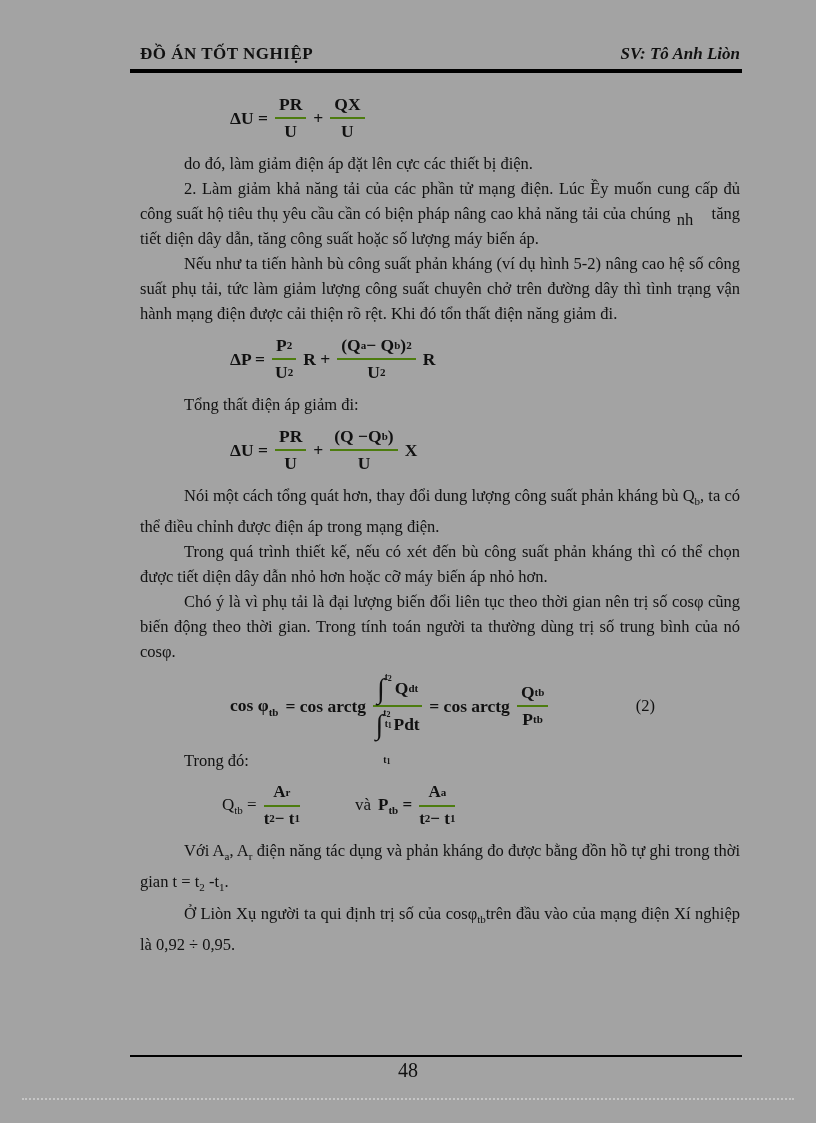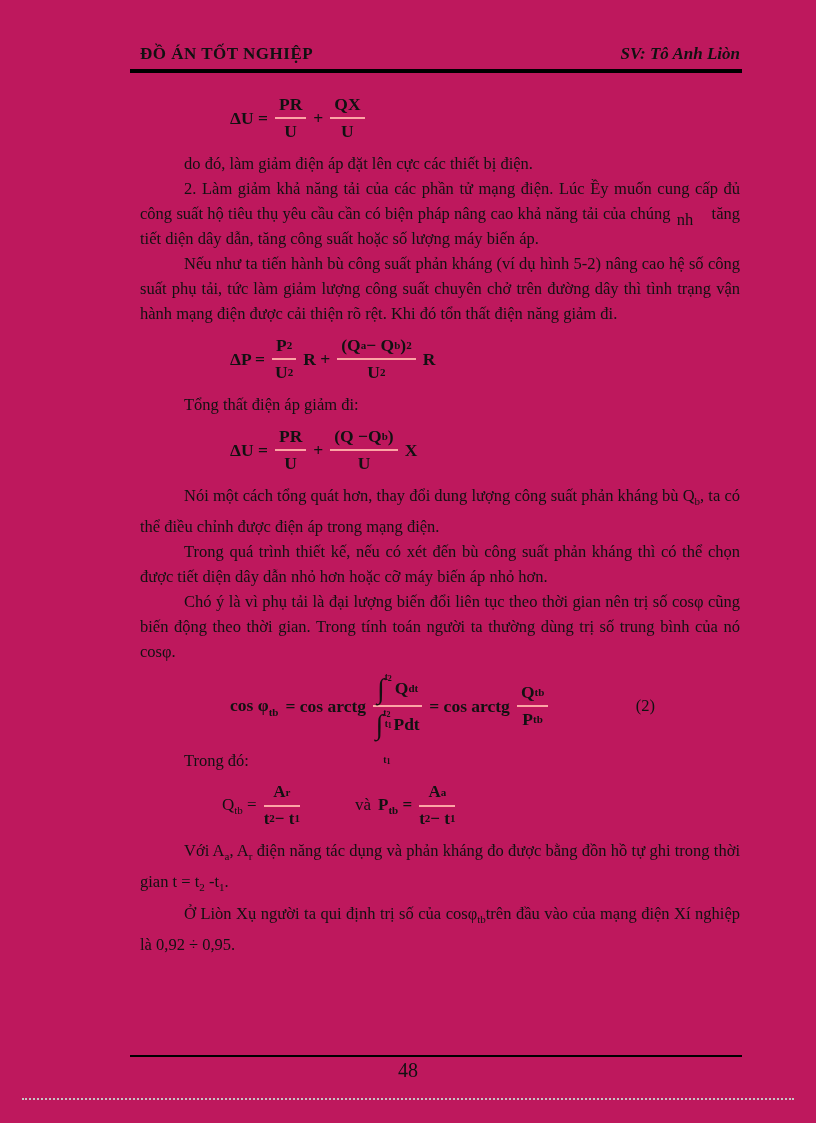--- a/index.html
+++ b/index.html
@@ -1,32 +1,32 @@
 <!DOCTYPE html>
 <html><head>
 <meta charset="utf-8">
 <style>
   * { box-sizing: border-box; }
   html, body { margin: 0; padding: 0; background: #ffffff; }
   .page {
-    width: 816px; height: 1123px; background: #be185d; margin: 0 auto; position: relative;
+    width: 816px; height: 1123px; background: #a3a3a3; margin: 0 auto; position: relative;
     font-family: "Liberation Serif", serif; color: #111; overflow: hidden;
   }
   .header { padding: 44px 76px 0 140px; display: flex; justify-content: space-between; align-items: baseline; font-size: 17px; font-weight: bold; }
   .header .title { letter-spacing: 0.5px; }
   .header .author { font-style: italic; }
   .header-rule { margin: 5px 74px 0 130px; height: 3px; border-top: 3px solid #000; border-bottom: 1px solid #000; }
   .content { padding: 12px 76px 0 140px; font-size: 16.5px; }
   .para { margin: 0; text-align: justify; text-indent: 44px; line-height: 25px; }
   .para sub { font-size: 11px; }
   .lowered { position: relative; top: 6px; margin: 0 14px 0 2px; }
   .formula { display: flex; align-items: center; gap: 7px; font-weight: bold; font-size: 17.5px; margin: 9px 0 9px 90px; line-height: 1.2; }
   .formula sub, .formula sup { font-size: 11px; line-height: 1; }
   .frac { display: inline-flex; flex-direction: column; align-items: stretch; text-align: center; }
-  .frac .num { border-bottom: 2px solid #fca5a5; padding: 0 4px 2px; display: flex; align-items: center; justify-content: center; }
+  .frac .num { border-bottom: 2px solid #4d7c0f; padding: 0 4px 2px; display: flex; align-items: center; justify-content: center; }
   .frac .den { padding-top: 2px; display: flex; align-items: center; justify-content: center; }
   .int-group { display: inline-flex; align-items: center; }
   .int-sign { font-size: 28px; line-height: 0.9; font-weight: bold; }
   .int-limits { display: inline-flex; flex-direction: column; justify-content: space-between; height: 30px; font-size: 9.5px; line-height: 1; margin: 0 3px 0 0; font-weight: bold; gap: 37px; }
   .lim { white-space: nowrap; }
   .lim-d { font-size: 8px; position: relative; top: 1px; }
   .eq-number { font-weight: normal; margin-left: auto; margin-right: 85px; font-size: 16.5px; }
   .f5 { font-weight: normal; font-size: 17px; margin-left: 82px; }
   .f5 .b { font-weight: bold; }
   .va-gap { margin-left: 48px; }

